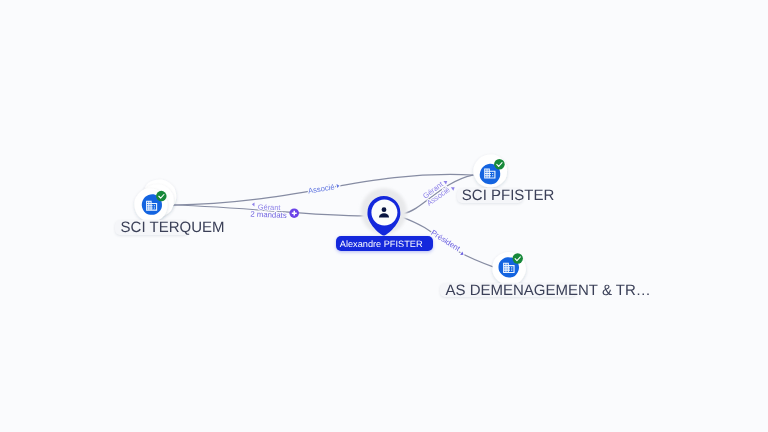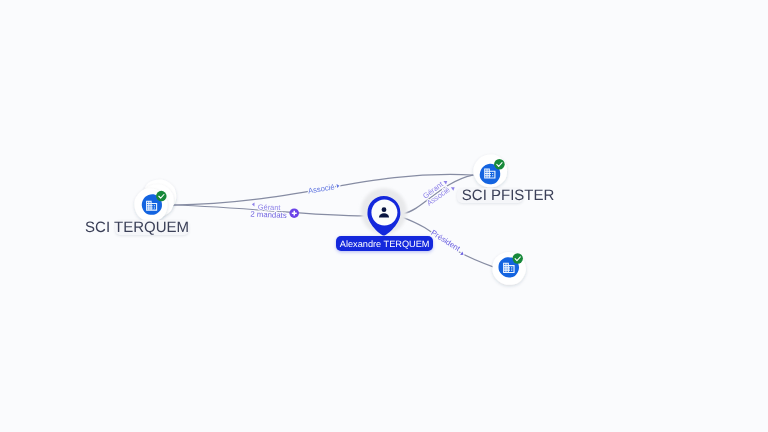--- a/index.html
+++ b/index.html
@@ -130,26 +130,29 @@
       <circle cx="383.85" cy="211.2" r="23" fill="#e8e9eb" filter="url(#haloBlur)"></circle>
       <path d="M383.90,235.60 C380.40,235.00 366.50,223.00 367.50,212.40 A16.4,16.4 0 1 1 400.30,212.40 C401.30,223.00 387.40,235.00 383.90,235.60 Z" fill="#1428dc"></path>
       <circle cx="384.4" cy="212.5" r="13" fill="#fbfcfd"></circle>
       <g fill="#0a1542">
         <circle cx="384" cy="209.65" r="2.38"></circle>
         <path d="M378.95,217.45 a5.05,4.2 0 0 1 10.1,0 z"></path>
       </g>
     </g>
   </svg>
 
-  <div class="nlabel" style="left:115px;top:220.2px;width:74px;height:14.8px;padding-left:5.6px;box-sizing:border-box;justify-content:flex-end;">
+  <div class="nlabel" style="left:115px;top:220.2px;width:74px;height:14.8px;padding-left:5.6px;box-sizing:border-box;">
     <span>SCI TERQUEM</span>
   </div>
 
   <div class="person-label" style="left:336.3px;top:236.2px;width:97.2px;height:15px;padding-left:3.8px;padding-top:1.2px;box-sizing:border-box;">
-    <span>Alexandre TERQUEM</span>
+    <span>Alexandre PFISTER</span>
   </div>
 
   <div class="nlabel" style="left:456.9px;top:187.7px;width:65.5px;height:15.3px;padding-left:4.8px;box-sizing:border-box;">
     <span>SCI PFISTER</span>
   </div>
 
+  <div class="nlabel" style="left:440.4px;top:282.9px;width:135.8px;height:14.2px;padding-left:5.5px;box-sizing:border-box;">
+    <span>AS DEMENAGEMENT &amp; TR…</span>
+  </div>
 
 </div>
 
 </body></html>

